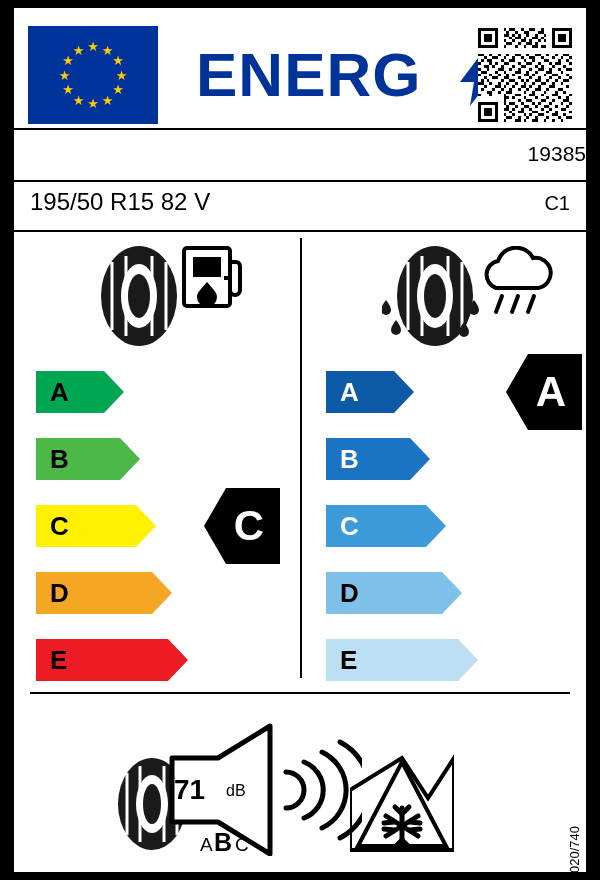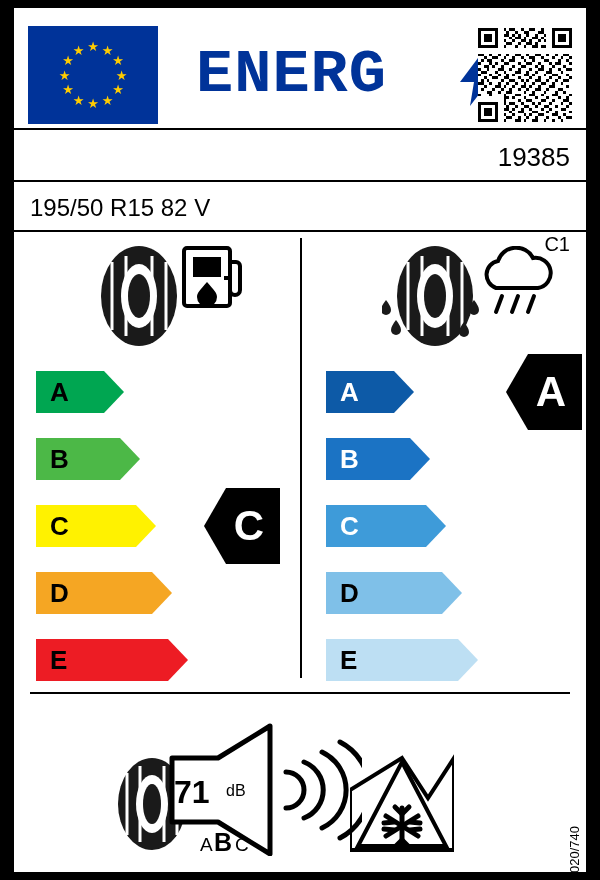--- a/index.html
+++ b/index.html
@@ -50,21 +50,20 @@
   }
   .energy-word {
     position: absolute;
     left: 168px;
     top: 16px;
     font-size: 62px;
     font-weight: bold;
     letter-spacing: 1px;
     color: #003399;
     line-height: 66px;
-    font-family: Liberation Mono, monospace;
   }
   .bolt {
     position: absolute;
     left: 432px;
     top: 24px;
     width: 36px;
     height: 56px;
   }
   .qr {
     position: absolute;
@@ -90,37 +89,36 @@
   .brand {
     position: absolute;
     left: 16px;
     top: 134px;
     font-size: 21px;
     font-weight: bold;
     letter-spacing: 0.6px;
   }
   .model {
     position: absolute;
-    right: 16px;
+    right: 0;
     top: 134px;
-    font-size: 26px;
+    font-size: 21px;
     text-align: center;
   }
   .tyre-size {
     position: absolute;
     left: 16px;
-    top: 186px;
+    top: 180px;
     font-size: 24px;
   }
   .tyre-class {
     position: absolute;
     right: 16px;
     top: 184px;
     font-size: 20px;
-    margin-top: 41px;
   }
 
   
   .grade {
     position: absolute;
     height: 42px;
     display: block;
   }
   .grade .gtxt {
     position: absolute;
@@ -152,21 +150,21 @@
     font-size: 42px;
     font-weight: bold;
     color: #fff;
     line-height: 44px;
   }
 
   
   .db-text {
     position: absolute;
     font-weight: bold;
-    font-size: 32px;
+    font-size: 28px;
     text-align: right;
   }
   .db-unit {
     position: absolute;
     font-size: 16px;
   }
   .abc {
     position: absolute;
     font-size: 19px;
     letter-spacing: 1px;

